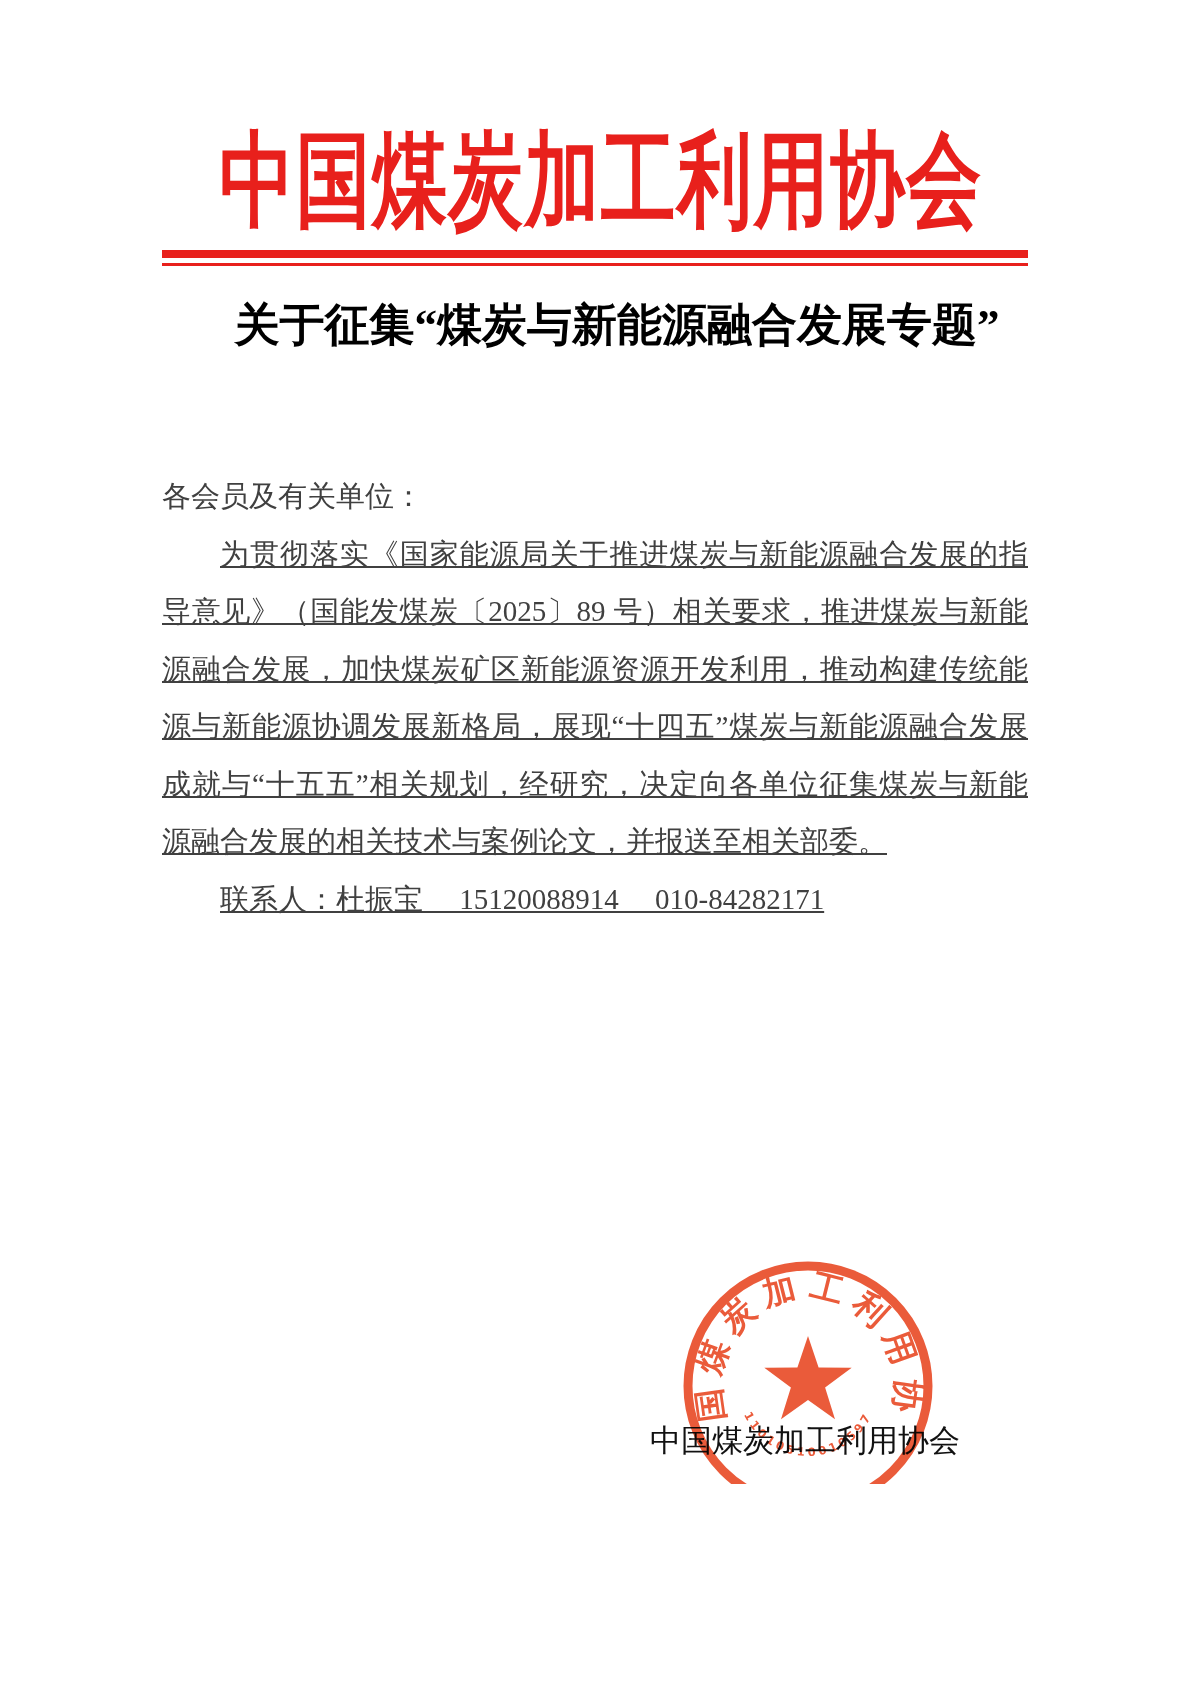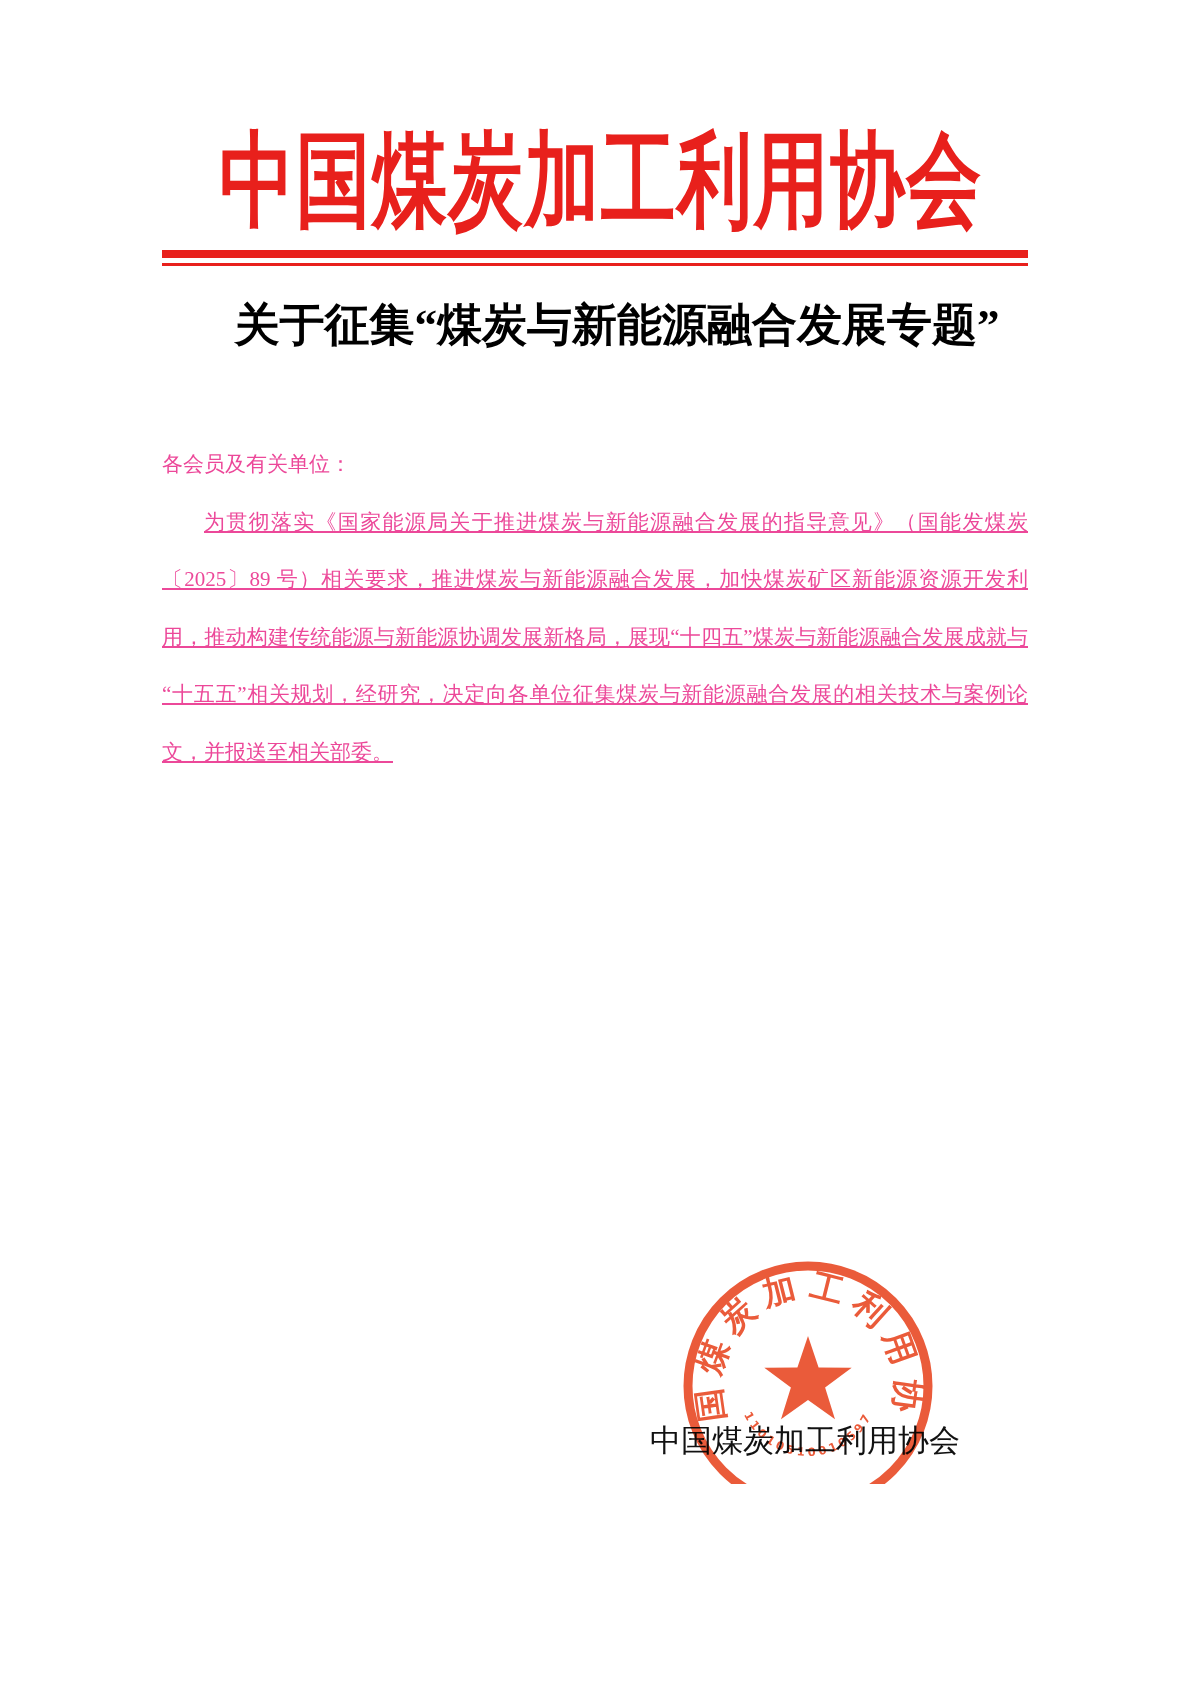--- a/index.html
+++ b/index.html
@@ -33,25 +33,25 @@
   
   .doc-title{
     position:absolute;left:16px;top:292px;width:100%;
     text-align:center;font-weight:bold;color:#000;
     font-size:45px;line-height:66px;
     font-family:"Liberation Serif","DejaVu Serif",serif;
   }
 
   
   .body-text{
-    position:absolute;left:162px;top:436px;width:866px;
-    font-size:21px;line-height:57.5px;
+    position:absolute;left:162px;top:468px;width:866px;
+    font-size:29px;line-height:57.5px;
     text-align:justify;
     text-justify:inter-ideograph;
-    color:#ec4899;
+    color:#404040;
   }
   .body-text p{margin:0;}
   .indent{text-indent:2em;text-decoration:underline;}
   .gap-line{height:57.5px;}
 
   
   .seal{
     position:absolute;left:678px;top:1256px;width:260px;height:260px;
     mix-blend-mode:multiply;
     opacity:0.93;
@@ -73,20 +73,21 @@
   <div class="rule rule-top-thick"></div>
   <div class="rule rule-top-thin"></div>
 
   <div class="doc-title">
     <div>关于征集“煤炭与新能源融合发展专题”</div>
   </div>
 
   <div class="body-text">
     <p>各会员及有关单位：</p>
     <p class="indent">为贯彻落实《国家能源局关于推进煤炭与新能源融合发展的指导意见》（国能发煤炭〔2025〕89 号）相关要求，推进煤炭与新能源融合发展，加快煤炭矿区新能源资源开发利用，推动构建传统能源与新能源协调发展新格局，展现“十四五”煤炭与新能源融合发展成就与“十五五”相关规划，经研究，决定向各单位征集煤炭与新能源融合发展的相关技术与案例论文，并报送至相关部委。</p>
+    <p class="indent">联系人：杜振宝　 15120088914 　010-84282171</p>
     <div class="gap-line"></div>
   </div>
 
   <div class="sign-block">
     <div class="sign-org">中国煤炭加工利用协会</div>
     <div class="sign-date">2026 年 2 月 9 日</div>
   </div>
 
   <svg class="seal" viewBox="0 0 260 260" aria-hidden="true">
     <circle cx="130" cy="130" r="120" fill="none" stroke="#E94E2B" stroke-width="9"></circle>

